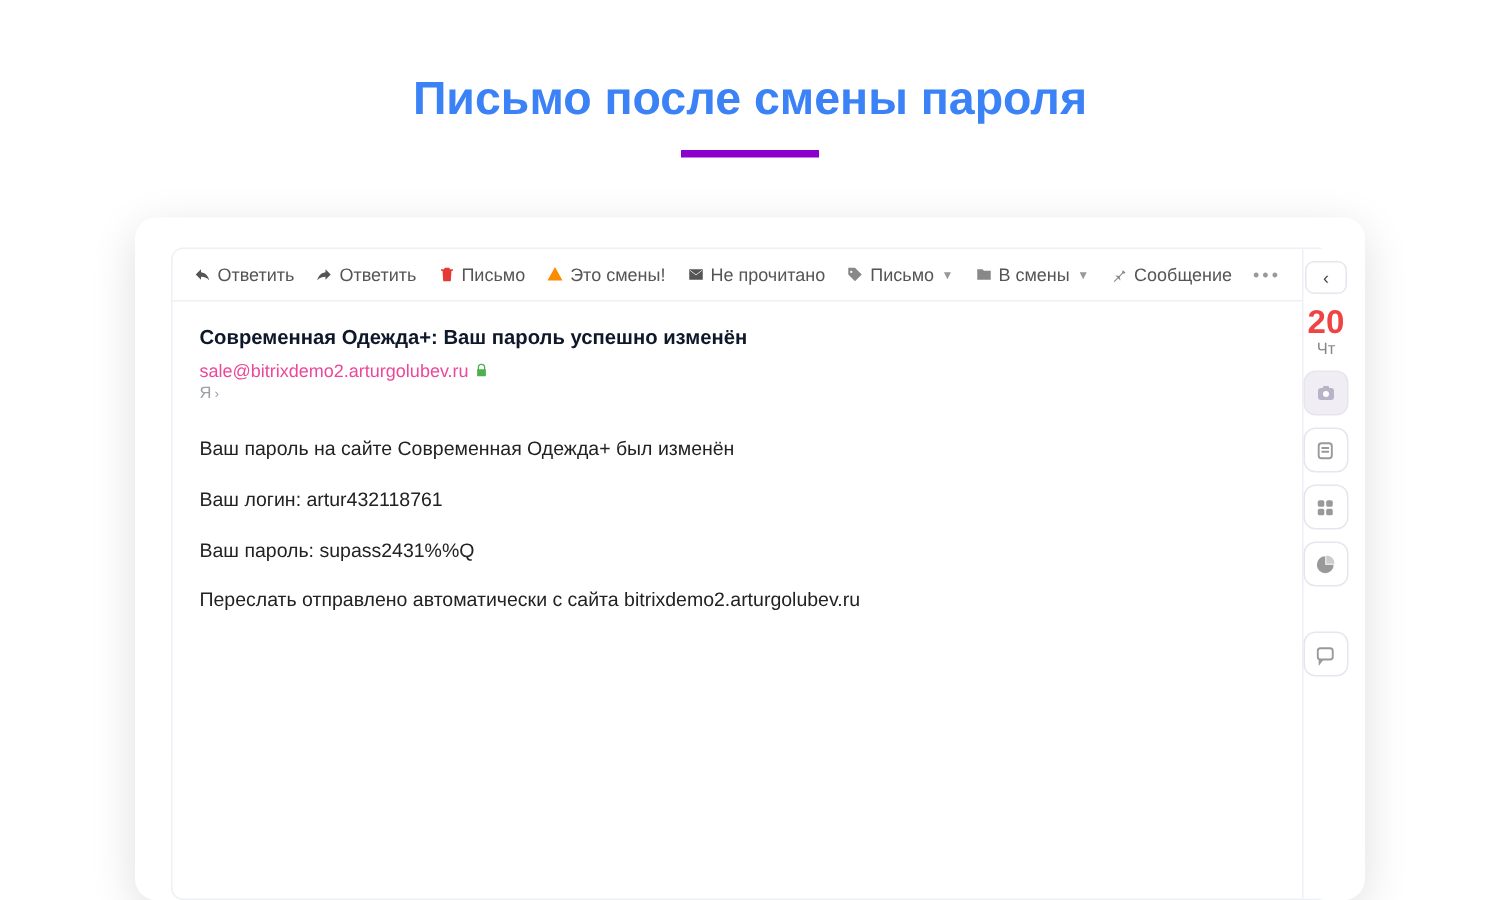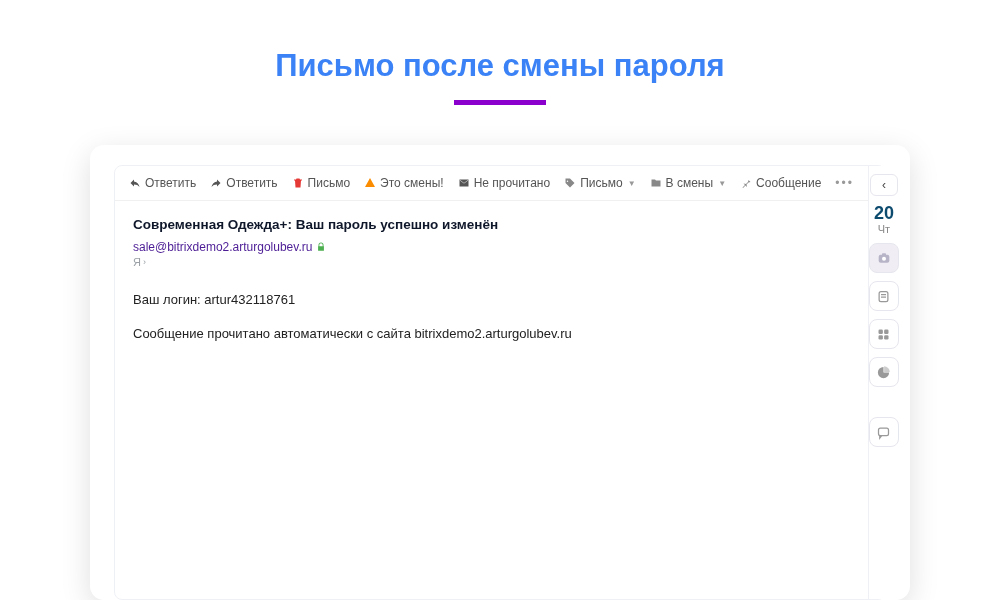--- a/index.html
+++ b/index.html
@@ -11,31 +11,31 @@
   .card-wrap { margin-top: 40px; width: 820px; height: 460px; background: #fff; border-radius: 14px; box-shadow: 0 8px 30px rgba(0,0,0,0.13); overflow: hidden; position: relative; }
   .card-inner { position: absolute; top: 20px; left: 24px; right: 24px; bottom: 0; border: 1px solid #eef0f5; border-radius: 8px; display: flex; background: #fff; }
   .mail-pane { flex: 1; display: flex; flex-direction: column; }
   .toolbar { display: flex; align-items: center; gap: 14px; padding: 10px 14px; border-bottom: 1px solid #f0f0f0; font-size: 12px; color: #555; flex-wrap: nowrap; }
   .tb-btn { display: inline-flex; align-items: center; gap: 4px; cursor: pointer; white-space: nowrap; }
   .tb-btn .ic { width: 12px; height: 12px; display: inline-flex; align-items: center; justify-content: center; }
   .caret { font-size: 8px; color: #999; margin-left: 1px; }
   .dots { color: #999; letter-spacing: 2px; cursor: pointer; }
   .mail-body { padding: 16px 18px; font-size: 13px; color: #222; }
   .subject { font-weight: 700; color: #0f172a; font-size: 13.5px; }
-  .from { color: #4c1d95; font-size: 12px; margin-top: 8px; display: flex; align-items: center; gap: 4px; }
+  .from { color: #ec4899; font-size: 12px; margin-top: 8px; display: flex; align-items: center; gap: 4px; }
   .lock { color: #4caf50; font-size: 11px; }
   .to-row { color: #9aa0a6; font-size: 11px; margin-top: 2px; display: flex; align-items: center; gap: 2px; }
   .to-row .chev { font-size: 9px; }
   .body-text { margin-top: 22px; font-size: 13px; line-height: 1.45; }
   .body-text p { margin-bottom: 14px; }
   .body-text .pair { margin-bottom: 15px; line-height: 1.5; }
   .sidebar { width: 42px; border-left: 1px solid #eef0f5; display: flex; flex-direction: column; align-items: center; padding-top: 8px; gap: 8px; background: #fff; }
   .side-top { width: 28px; height: 22px; border: 1px solid #e6e6ee; border-radius: 6px; display: flex; align-items: center; justify-content: center; cursor: pointer; font-size: 12px; color: #444; }
   .date-box { text-align: center; line-height: 1; }
-  .date-num { font-size: 18px; font-weight: 700; color: #0c4a6e; }
+  .date-num { font-size: 22px; font-weight: 700; color: #ef4444; }
   .date-day { font-size: 11px; color: #888; margin-top: 2px; }
   .side-btn { width: 30px; height: 30px; border: 1px solid #e6e6ee; border-radius: 8px; display: flex; align-items: center; justify-content: center; cursor: pointer; color: #777; font-size: 14px; }
   .side-btn.active { background: #f0eef4; }
   .side-gap { height: 14px; }
   svg { display: block; }
 </style>
 </head>
 <body>
 
 <div class="page">
@@ -127,22 +127,24 @@
                   <path fill="#4caf50" d="M6 10V7a6 6 0 1112 0v3h1v11H5V10h1zm2 0h8V7a4 4 0 10-8 0v3z"></path>
                 </svg>
             </span>
           </div>
           <div class="to-row">
             <span>Я</span>
             <span class="chev">›</span>
           </div>
 
           <div class="body-text">
+            <p>Ваш пароль на сайте Современная Одежда+ был изменён</p>
             <p class="pair">Ваш логин: artur432118761</p>
-            <p>Сообщение прочитано автоматически с сайта bitrixdemo2.arturgolubev.ru</p>
+            <p class="pair" style="margin-bottom:14px">Ваш пароль: supass2431%%Q</p>
+            <p>Переслать отправлено автоматически с сайта bitrixdemo2.arturgolubev.ru</p>
           </div>
         </div>
       </div>
 
       <div class="sidebar">
         <div class="side-top">
           <span>‹</span>
         </div>
         <div class="date-box">
           <div class="date-num">20</div>

